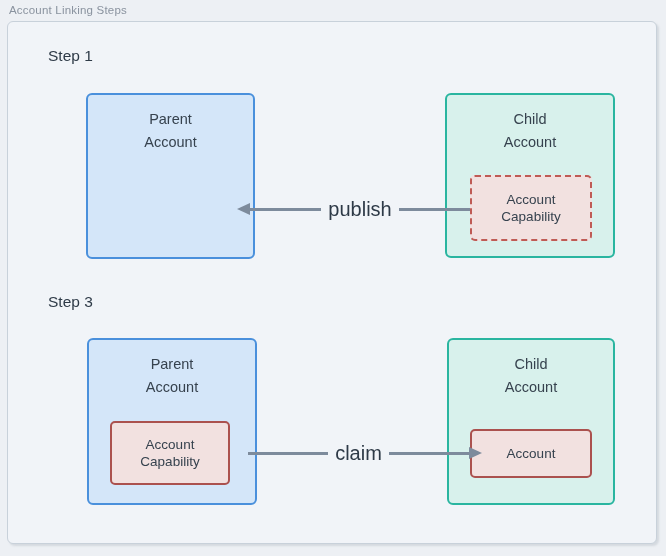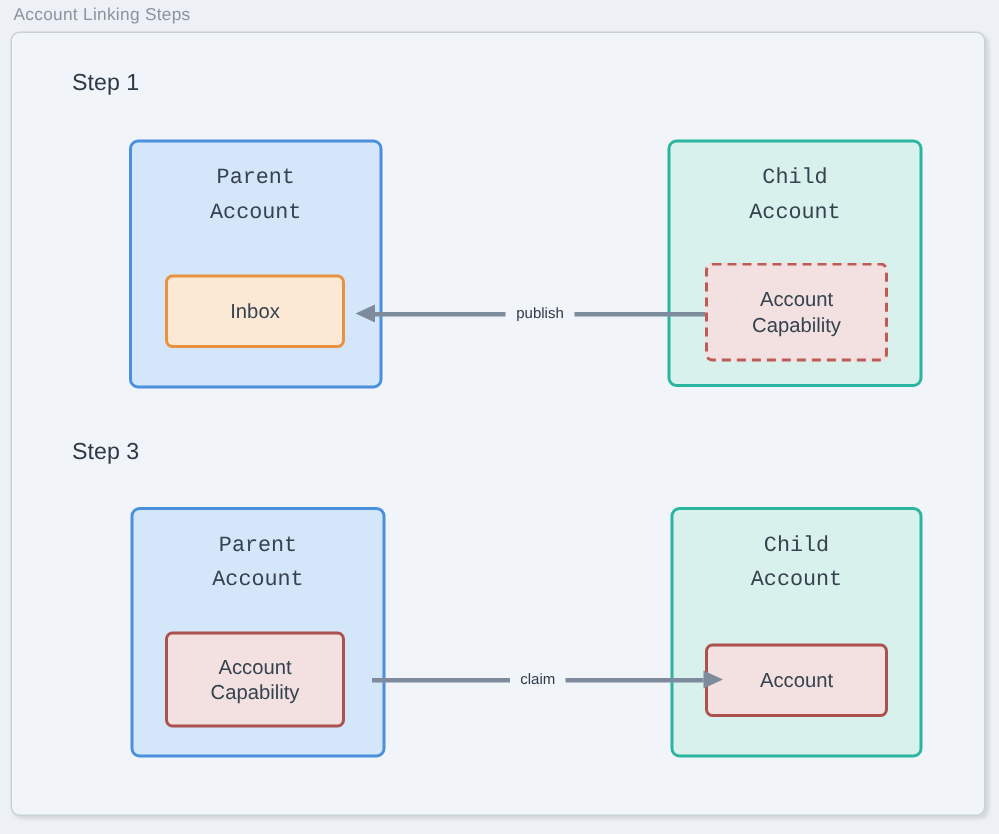--- a/index.html
+++ b/index.html
@@ -33,36 +33,36 @@
     position:absolute;
     font-size:15.5px;font-weight:normal;color:var(--heading);
   }
   .box{
     position:absolute;border-radius:6px;border:2px solid;
   }
   .box.blue{background:var(--blue-fill);border-color:var(--blue-border)}
   .box.teal{background:var(--teal-fill);border-color:var(--teal-border)}
   .box-title{
     position:absolute;left:0;right:0;top:13px;
-    text-align:center;font-size:14.5px;line-height:23px;color:var(--text);font-family:Liberation Mono, monospace;
+    text-align:center;font-size:14.5px;line-height:23px;color:var(--text);
   }
   .node{
     position:absolute;border-radius:5px;border:2px solid;
     display:flex;flex-direction:column;align-items:center;justify-content:center;
     font-size:13.5px;line-height:17px;text-align:center;color:var(--text);
   }
   .node.orange{background:var(--orange-fill);border-color:var(--orange-border)}
   .node.pink{background:var(--pink-fill);border-color:var(--red-border)}
   .node.pink-dashed{background:var(--pink-fill);border:2px dashed var(--red-border-dashed)}
   .arrow{
     position:absolute;display:flex;align-items:center;height:22px;
   }
   .arrow .seg{flex:1;height:3px;background:var(--arrow)}
   .arrow .arrow-label{
-    padding:0 7px;font-size:10px;color:var(--heading);white-space:nowrap;
+    padding:0 7px;font-size:20px;color:var(--heading);white-space:nowrap;
   }
   .head-left{
     width:0;height:0;flex:0 0 auto;
     border-top:6.5px solid transparent;border-bottom:6.5px solid transparent;
     border-right:13px solid var(--arrow);
   }
   .head-right{
     width:0;height:0;flex:0 0 auto;
     border-top:6.5px solid transparent;border-bottom:6.5px solid transparent;
     border-left:13px solid var(--arrow);
@@ -74,23 +74,20 @@
 <div class="diagram-title">Account Linking Steps</div>
 
 <div class="frame"></div>
 
 <div class="step-heading" style="left:48px;top:47px">Step 1</div>
 
 <div class="box blue" style="left:86px;top:93px;width:169px;height:166px">
   <div class="box-title">
     <span>Parent</span><br>
     <span>Account</span>
-  </div>
-  <div class="node orange" style="left:22px;top:88px;width:120px;height:49px">
-    <span>Inbox</span>
   </div>
 </div>
 
 <div class="box teal" style="left:445px;top:93px;width:170px;height:165px">
   <div class="box-title">
     <span>Child</span><br>
     <span>Account</span>
   </div>
   <div class="node pink-dashed" style="left:23px;top:80px;width:122px;height:66px">
     <span>Account</span>

